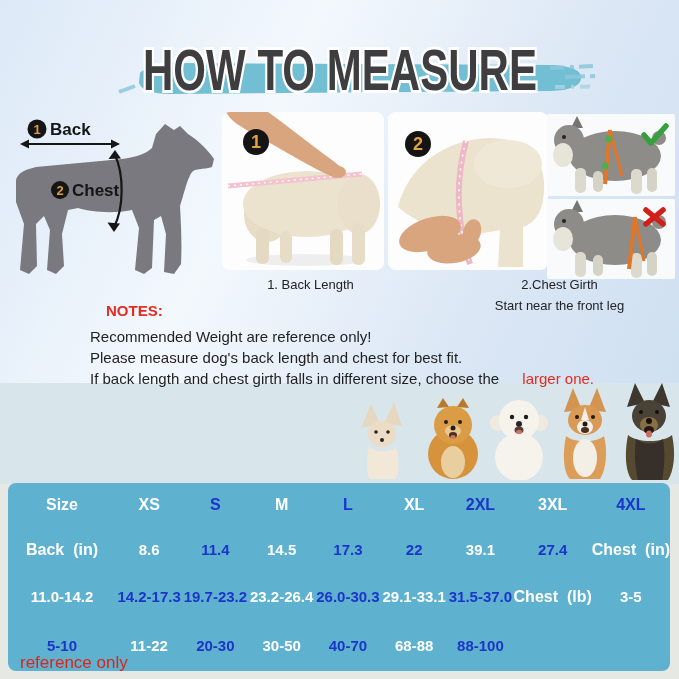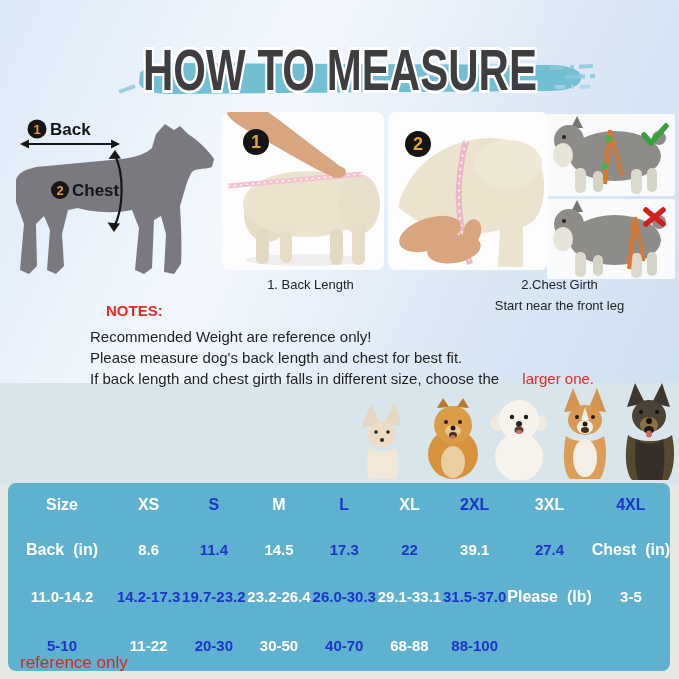--- a/index.html
+++ b/index.html
@@ -270,21 +270,21 @@
 
   <div class="cell lab">Chest  (in)</div>
   <div class="cell vw">11.0-14.2</div>
   <div class="cell vb">14.2-17.3</div>
   <div class="cell vb">19.7-23.2</div>
   <div class="cell vw">23.2-26.4</div>
   <div class="cell vb">26.0-30.3</div>
   <div class="cell vw">29.1-33.1</div>
   <div class="cell vb">31.5-37.0</div>
 
-  <div class="cell lab">Please  (lb)</div>
+  <div class="cell lab">Chest  (lb)</div>
   <div class="cell vw">3-5</div>
   <div class="cell vb">5-10</div>
   <div class="cell vw">11-22</div>
   <div class="cell vb">20-30</div>
   <div class="cell vw">30-50</div>
   <div class="cell vb">40-70</div>
   <div class="cell vw">68-88</div>
   <div class="cell vb">88-100</div>
 </div>
 

